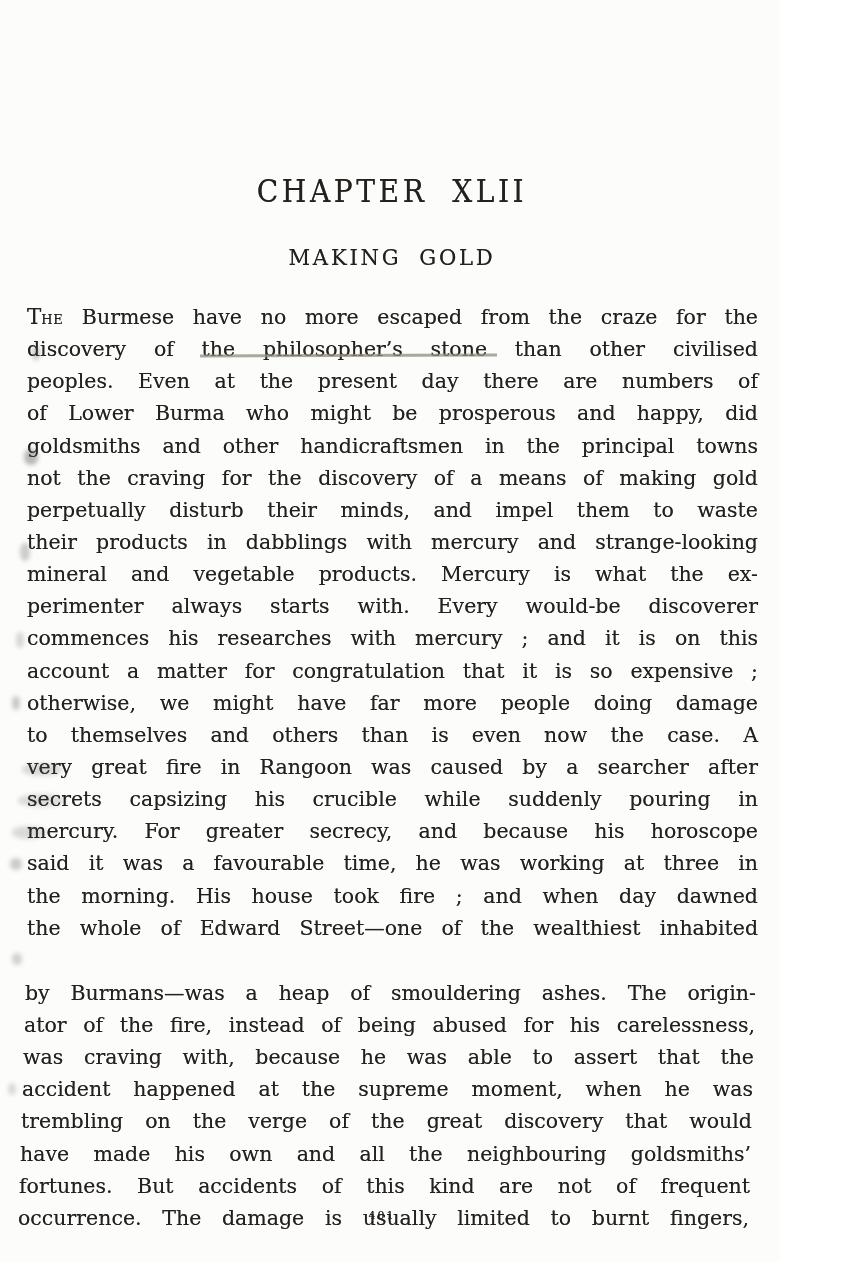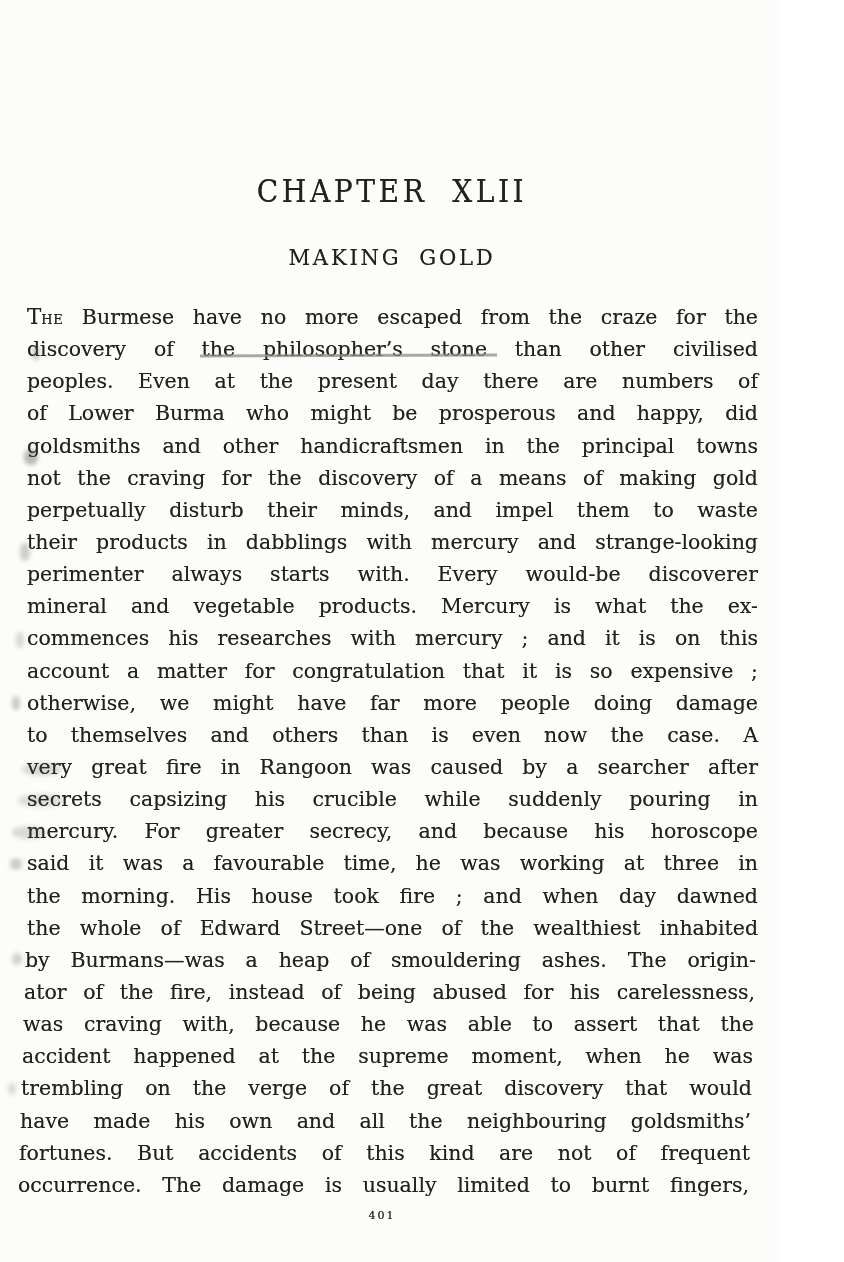--- a/index.html
+++ b/index.html
@@ -44,21 +44,21 @@
   }
 
   .line {
     height: 32.15px;
     line-height: 32.15px;
     text-align: justify;
     text-align-last: justify;
   }
 
   
-  .line:nth-child(21) { transform: translateX(-2px); }
+  .line:nth-child(21) { transform: translateX(-2px); margin-top: 33px; }
   .line:nth-child(22) { transform: translateX(-3px); }
   .line:nth-child(23) { transform: translateX(-4px); }
   .line:nth-child(24) { transform: translateX(-5px); }
   .line:nth-child(25) { transform: translateX(-6px); }
   .line:nth-child(26) { transform: translateX(-7px); }
   .line:nth-child(27) { transform: translateX(-8px); }
   .line:nth-child(28) { transform: translateX(-9px); }
 
   .lead-cap { font-size: 21.5px; }
   .lead-sc  { font-size: 13px; letter-spacing: 0.5px; }
@@ -103,22 +103,22 @@
 
   <div class="bodytext">
     <div class="line"><span class="lead-cap">T</span><span class="lead-sc">HE</span><span> Burmese have no more escaped from the craze for the</span></div>
     <div class="line"><span>discovery of </span><span class="struck">the philosopher’s stone</span><span> than other civilised</span></div>
     <div class="line">peoples. Even at the present day there are numbers of</div>
     <div class="line">of Lower Burma who might be prosperous and happy, did</div>
     <div class="line">goldsmiths and other handicraftsmen in the principal towns</div>
     <div class="line">not the craving for the discovery of a means of making gold</div>
     <div class="line">perpetually disturb their minds, and impel them to waste</div>
     <div class="line">their products in dabblings with mercury and strange-looking</div>
+    <div class="line">mineral and vegetable products. Mercury is what the ex-</div>
     <div class="line">perimenter always starts with. Every would-be discoverer</div>
-    <div class="line">mineral and vegetable products. Mercury is what the ex-</div>
     <div class="line">commences his researches with mercury ; and it is on this</div>
     <div class="line">account a matter for congratulation that it is so expensive ;</div>
     <div class="line">otherwise, we might have far more people doing damage</div>
     <div class="line">to themselves and others than is even now the case. A</div>
     <div class="line">very great fire in Rangoon was caused by a searcher after</div>
     <div class="line">secrets capsizing his crucible while suddenly pouring in</div>
     <div class="line">mercury. For greater secrecy, and because his horoscope</div>
     <div class="line">said it was a favourable time, he was working at three in</div>
     <div class="line">the morning. His house took fire ; and when day dawned</div>
     <div class="line">the whole of Edward Street—one of the wealthiest inhabited</div>

